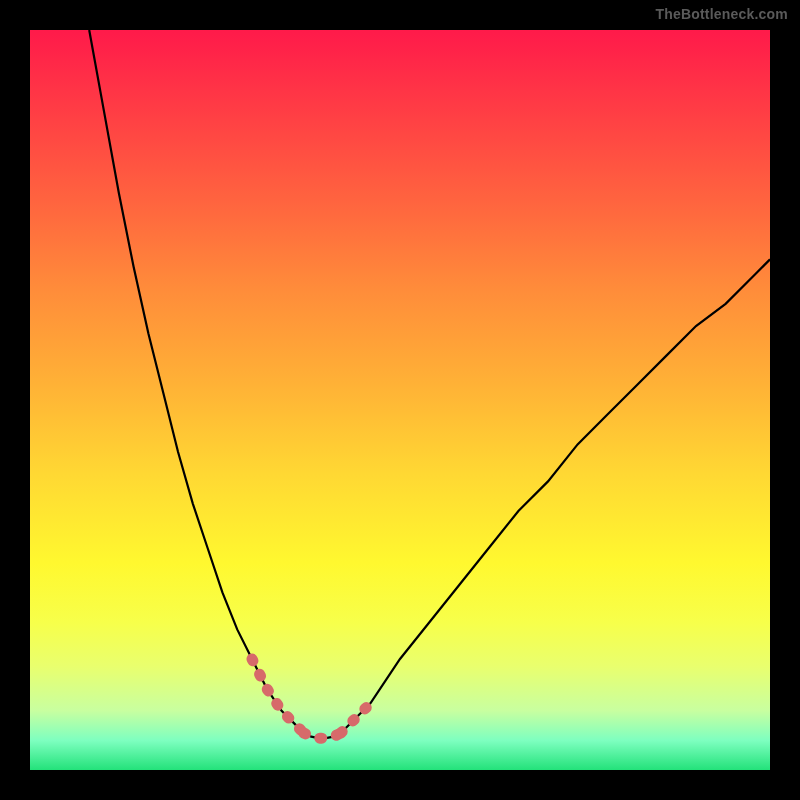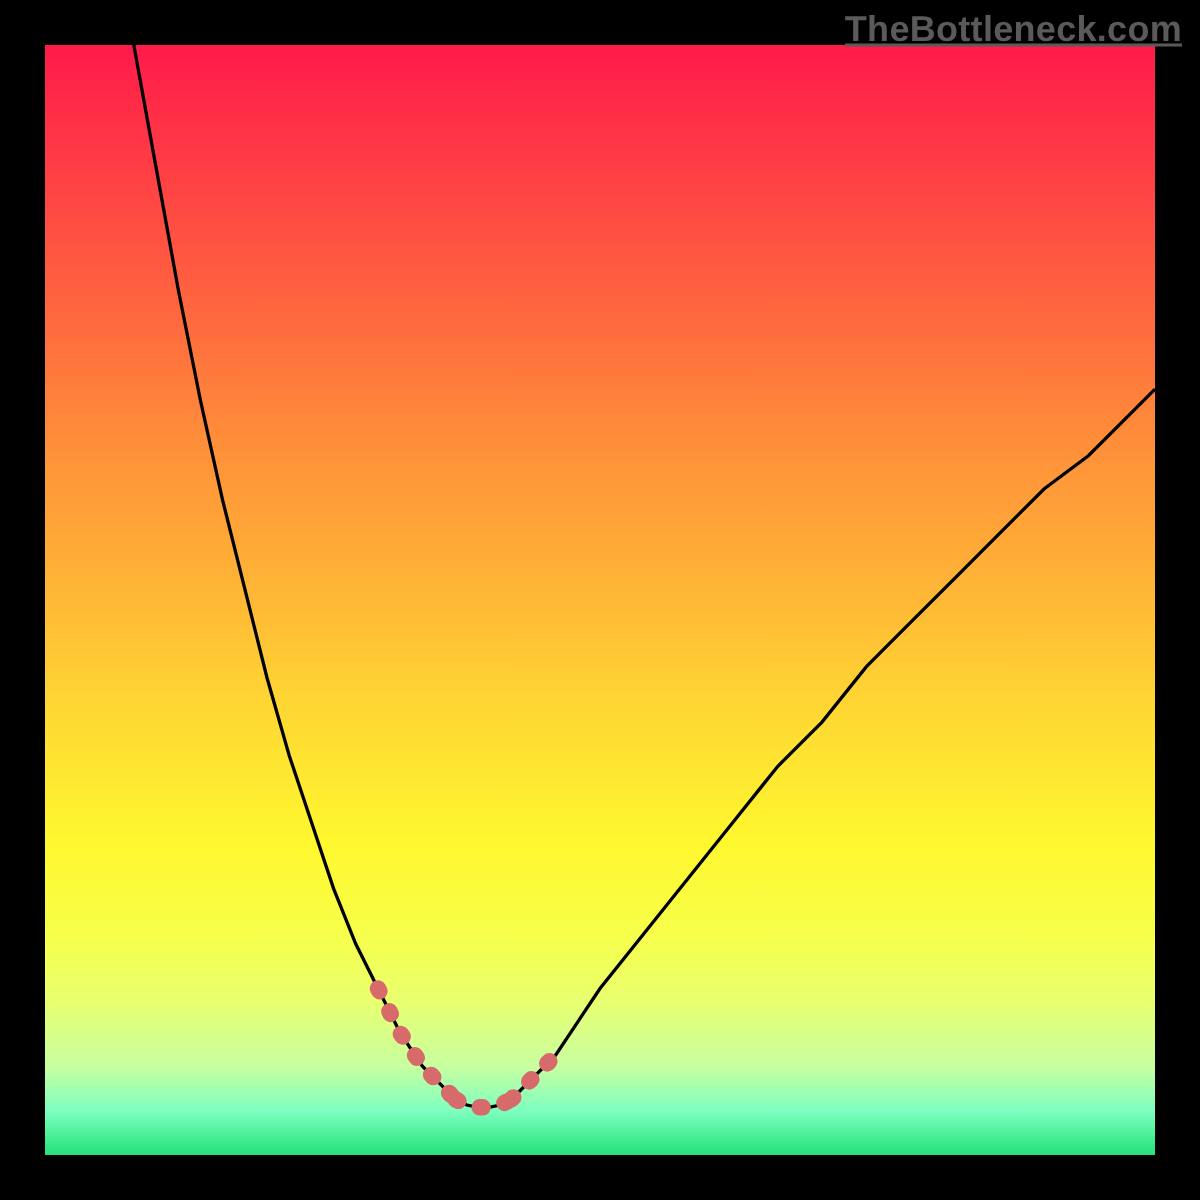--- a/index.html
+++ b/index.html
@@ -31,25 +31,24 @@
       #c8ffa0 92%,
       #7effc0 96%,
       #23e27a 100%
     );
   }
   .watermark {
     position: absolute;
     top: 6px;
     right: 12px;
     color: #5a5a5a;
-    font-size: 24px;
+    font-size: 14px;
     font-weight: 600;
     letter-spacing: 0.2px;
     user-select: none;
-    text-decoration: underline;
   }
   svg.curve {
     position: absolute;
     left: 0;
     top: 0;
     width: 740px;
     height: 740px;
     overflow: visible;
   }
 </style>

